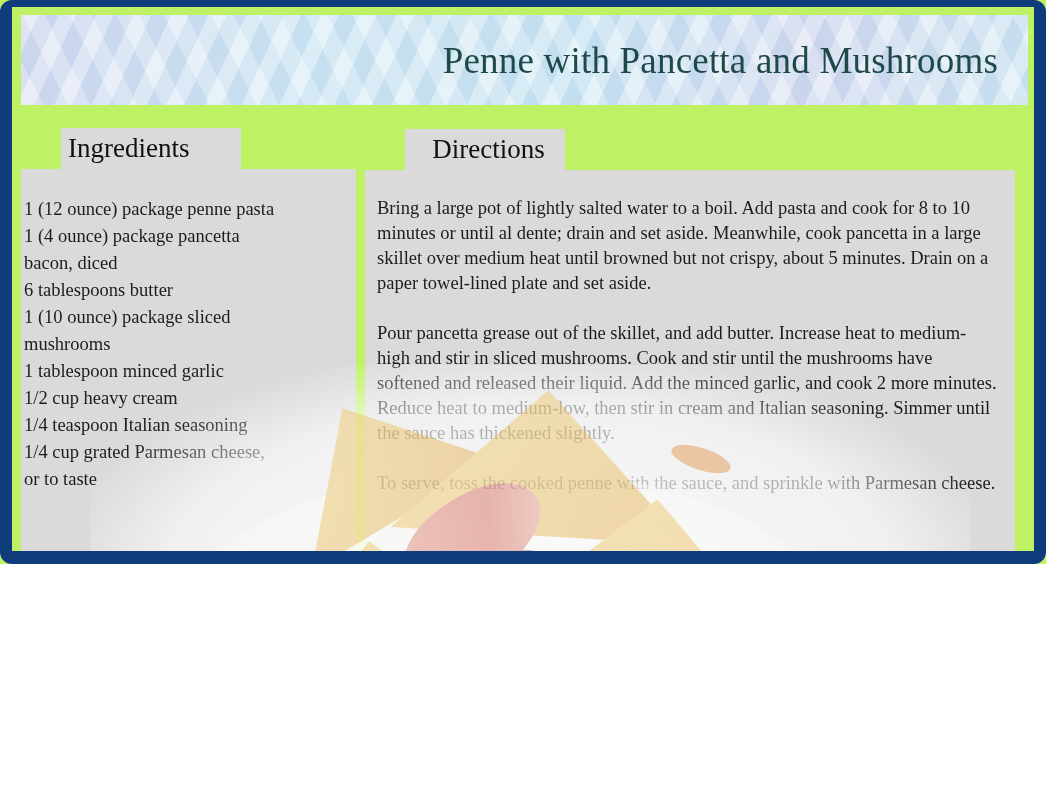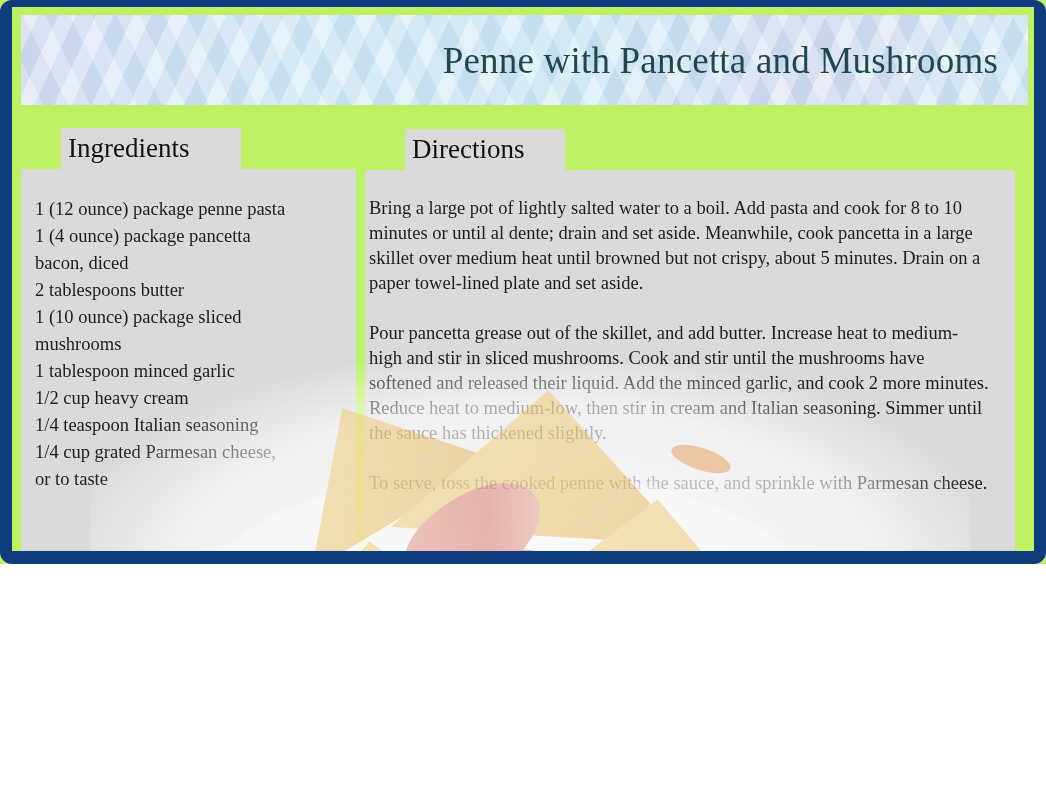--- a/index.html
+++ b/index.html
@@ -25,27 +25,27 @@
   .banner .title{
     position:absolute;right:30px;top:0;height:90px;line-height:92px;
     font-size:37px;color:#1e4948;letter-spacing:.2px;white-space:nowrap;
   }
   
   .sec-head{
     position:absolute;background:#dadada;color:#101010;
     font-size:27px;line-height:41px;height:41px;padding-left:7px;z-index:1;margin-left:40px;
   }
   .head-ing{left:21px;top:128px;width:173px;}
-  .head-dir{left:365px;top:129px;width:153px;}
+  .head-dir{left:365px;top:129px;width:153px;text-align:center;}
   
   .panel{position:absolute;background:#dadada;z-index:1;color:#1c1c1c;}
   .panel-ing{left:21px;top:169px;width:335px;height:610px;padding-top:27px;box-sizing:border-box;}
   .panel-dir{left:365px;top:170px;width:650px;height:609px;padding-top:26px;box-sizing:border-box;}
-  .ing-item{white-space:pre-line;font-size:18.5px;line-height:27px;padding-left:14px;}
-  .dir-par{width:620px;font-size:18.5px;line-height:25px;margin:0 0 25px 0;padding-left:4px;}
+  .ing-item{white-space:pre-line;font-size:18.5px;line-height:27px;padding-left:3px;}
+  .dir-par{width:620px;font-size:18.5px;line-height:25px;margin:0 0 25px 8px;padding-left:4px;}
   
   .photo-bg{
     position:absolute;left:90px;top:365px;width:880px;height:415px;z-index:3;
     background:radial-gradient(ellipse at 50% 52%, rgba(255,255,255,.85) 0%, rgba(255,255,255,.62) 58%, rgba(255,255,255,0) 78%);
     pointer-events:none;
   }
   .photo{
     position:absolute;left:150px;top:390px;width:730px;height:390px;z-index:4;
     opacity:.42;filter:blur(.7px);pointer-events:none;
   }
@@ -75,21 +75,21 @@
 
   <div class="banner">
     <div class="title">Penne with Pancetta and Mushrooms</div>
   </div>
 
   <div class="sec-head head-ing">Ingredients</div>
   <div class="panel panel-ing">
     <div class="ing-item">1 (12 ounce) package penne pasta</div>
     <div class="ing-item">1 (4 ounce) package pancetta
 bacon, diced</div>
-    <div class="ing-item">2 tablespoons butter</div>
+    <div class="ing-item">6 tablespoons butter</div>
     <div class="ing-item">1 (10 ounce) package sliced
 mushrooms</div>
     <div class="ing-item">1 tablespoon minced garlic</div>
     <div class="ing-item">1/2 cup heavy cream</div>
     <div class="ing-item">1/4 teaspoon Italian seasoning</div>
     <div class="ing-item">1/4 cup grated Parmesan cheese,
 or to taste</div>
   </div>
 
   <div class="sec-head head-dir">Directions</div>

